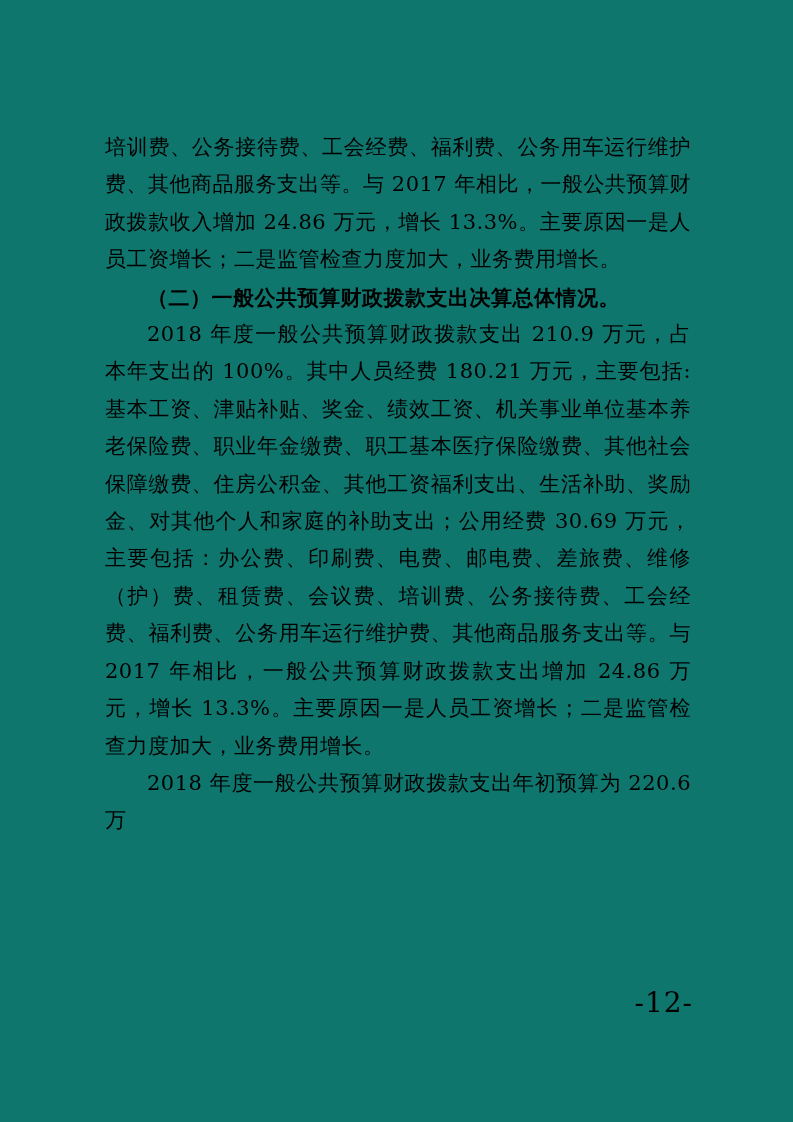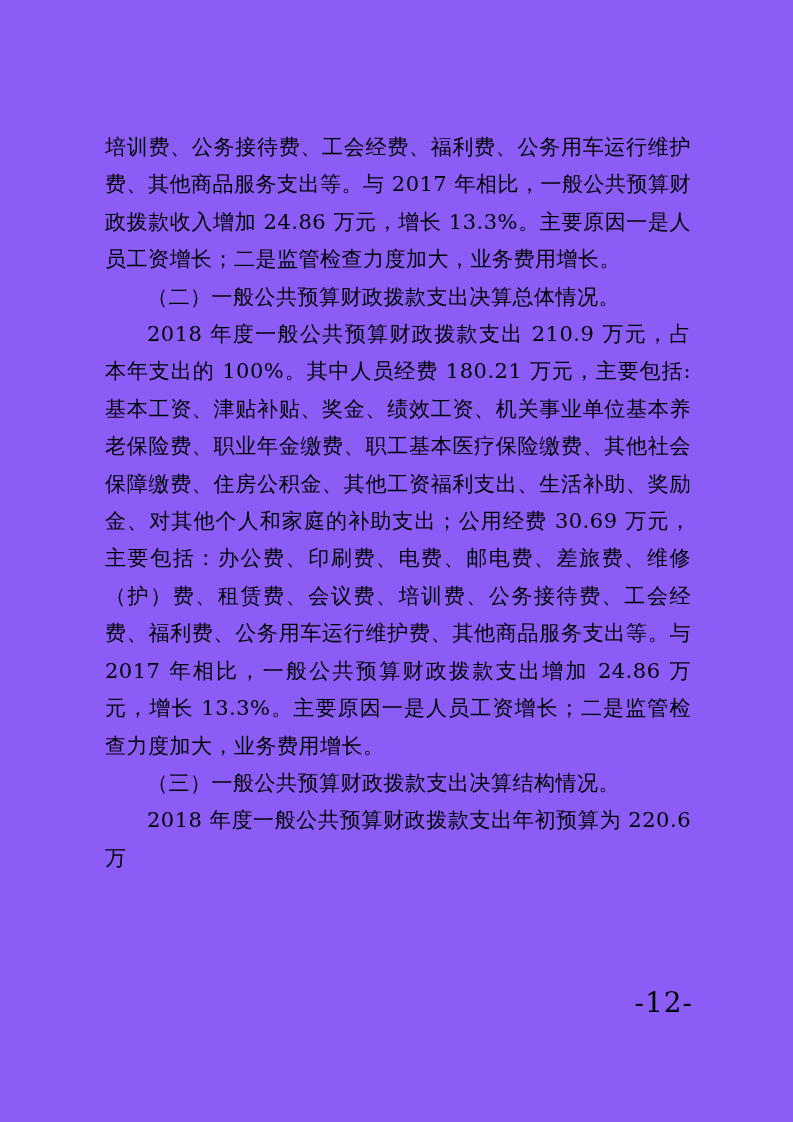--- a/index.html
+++ b/index.html
@@ -4,21 +4,21 @@
 <style>
   html, body {
     margin: 0;
     padding: 0;
     background: #ffffff;
   }
   .page {
     position: relative;
     width: 793px;
     height: 1122px;
-    background: #8b5cf6;
+    background: #0f766e;
     overflow: hidden;
     font-family: "DejaVu Serif", "Liberation Serif", serif;
     color: #000000;
   }
   .content {
     position: absolute;
     left: 105px;
     top: 129px;
     width: 586px;
   }
@@ -28,21 +28,21 @@
     line-height: 37.4px;
     text-align: justify;
     text-justify: inter-ideograph;
     letter-spacing: 0.5px;
     word-break: break-all;
   }
   .indent {
     text-indent: 2em;
   }
   .heading {
-    font-weight: normal;
+    font-weight: bold;
     text-indent: 2em;
   }
   .bold-run {
     font-weight: bold;
   }
   .page-number {
     position: absolute;
     top: 986px;
     right: 100px;
     font-size: 28px;
@@ -56,21 +56,20 @@
 
 <div class="page">
   <div class="content">
 
     <p class="body">培训费、公务接待费、工会经费、福利费、公务用车运行维护费、其他商品服务支出等。与 2017 年相比，一般公共预算财政拨款收入增加 24.86 万元，增长 13.3%。主要原因一是人员工资增长；二是监管检查力度加大，业务费用增长。</p>
 
     <p class="heading">（二）一般公共预算财政拨款支出决算总体情况。</p>
 
     <p class="body indent">2018 年度一般公共预算财政拨款支出 210.9 万元，占本年支出的 100%。其中人员经费 180.21 万元，主要包括:基本工资、津贴补贴、奖金、绩效工资、机关事业单位基本养老保险费、职业年金缴费、职工基本医疗保险缴费、其他社会保障缴费、住房公积金、其他工资福利支出、生活补助、奖励金、对其他个人和家庭的补助支出；公用经费 30.69 万元，主要包括：办公费、印刷费、电费、邮电费、差旅费、维修（护）费、租赁费、会议费、培训费、公务接待费、工会经费、福利费、公务用车运行维护费、其他商品服务支出等。与 2017 年相比，一般公共预算财政拨款支出增加 24.86 万元，增长 13.3%。主要原因一是人员工资增长；二是监管检查力度加大，业务费用增长。</p>
 
-    <p class="heading">（三）一般公共预算财政拨款支出决算结构情况。</p>
 
 
 
     <p class="body indent">2018 年度一般公共预算财政拨款支出年初预算为 220.6 万</p>
 
   </div>
 
   <div class="page-number">-12-</div>
 </div>
 

